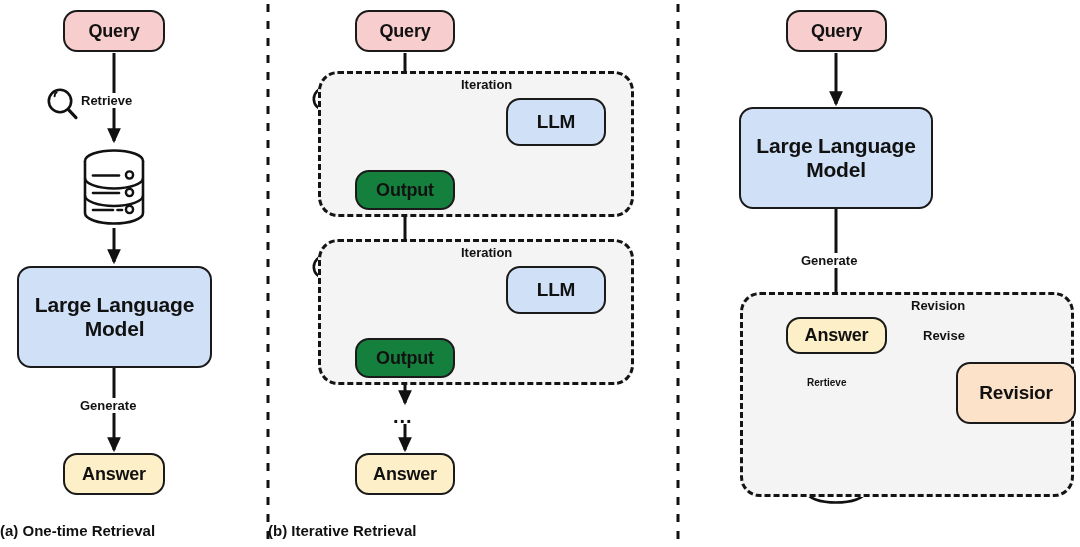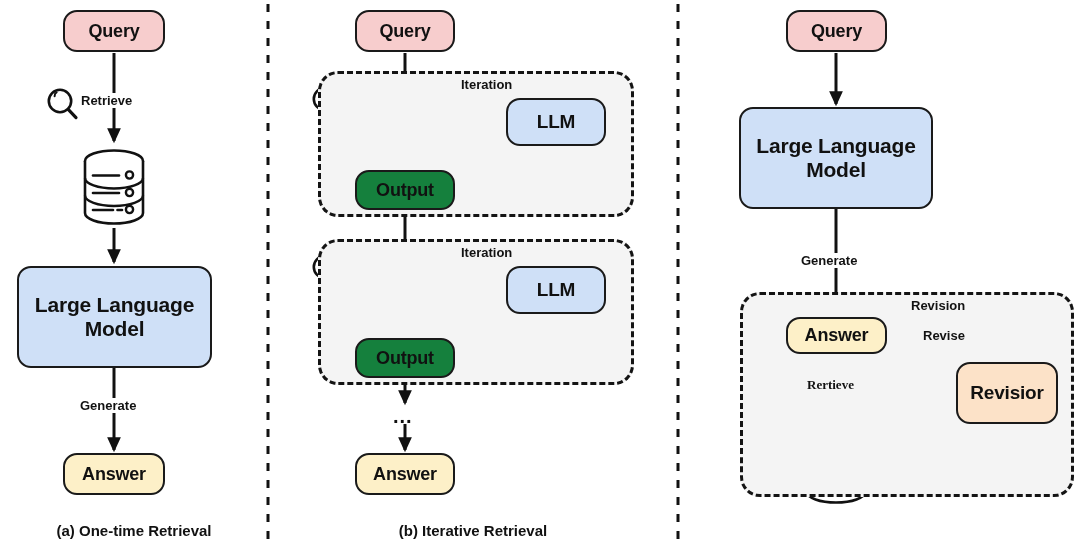--- a/index.html
+++ b/index.html
@@ -68,21 +68,21 @@
     background: #ffffff;
     padding: 0 1px;
   }
   .edge-label.on-grey { background: #f4f4f4; }
   .caption {
     position: absolute;
     font-weight: bold;
     color: #111111;
     font-size: 15px;
     white-space: nowrap;
-    text-align: center;
+    text-align: left;
   }
   .ellipsis {
     position: absolute;
     font-weight: bold;
     font-size: 20px;
     color: #111111;
     letter-spacing: 1px;
     line-height: 1;
   }
 </style>
@@ -222,20 +222,20 @@
 
   <div class="region" style="left:740px; top:292px; width:334px; height:205px;"></div>
   <div class="region-label" style="left:890px; top:298px;">Revision</div>
 
   <div class="node-box c-answer" style="left:786px; top:317px; width:101px; height:37px; font-size:18px;">
     <span>Answer</span>
   </div>
 
   <div class="edge-label on-grey" style="left:922px; top:328px; font-size:13px;">Revise</div>
 
-  <div class="edge-label on-grey" style="left:806px; top:377px; font-size:13px;font-family:Liberation Serif, serif;">Rertieve</div>
-
-  <div class="node-box c-revisor" style="left:956px; top:362px; width:102px; height:62px; font-size:19px;">
+  <div class="edge-label on-grey" style="left:806px; top:377px; font-size:10px;">Rertieve</div>
+
+  <div class="node-box c-revisor" style="left:956px; top:362px; width:120px; height:62px; font-size:19px;">
     <span>Revisior</span>
   </div>
 
 
 </div>
 
 </body></html>

